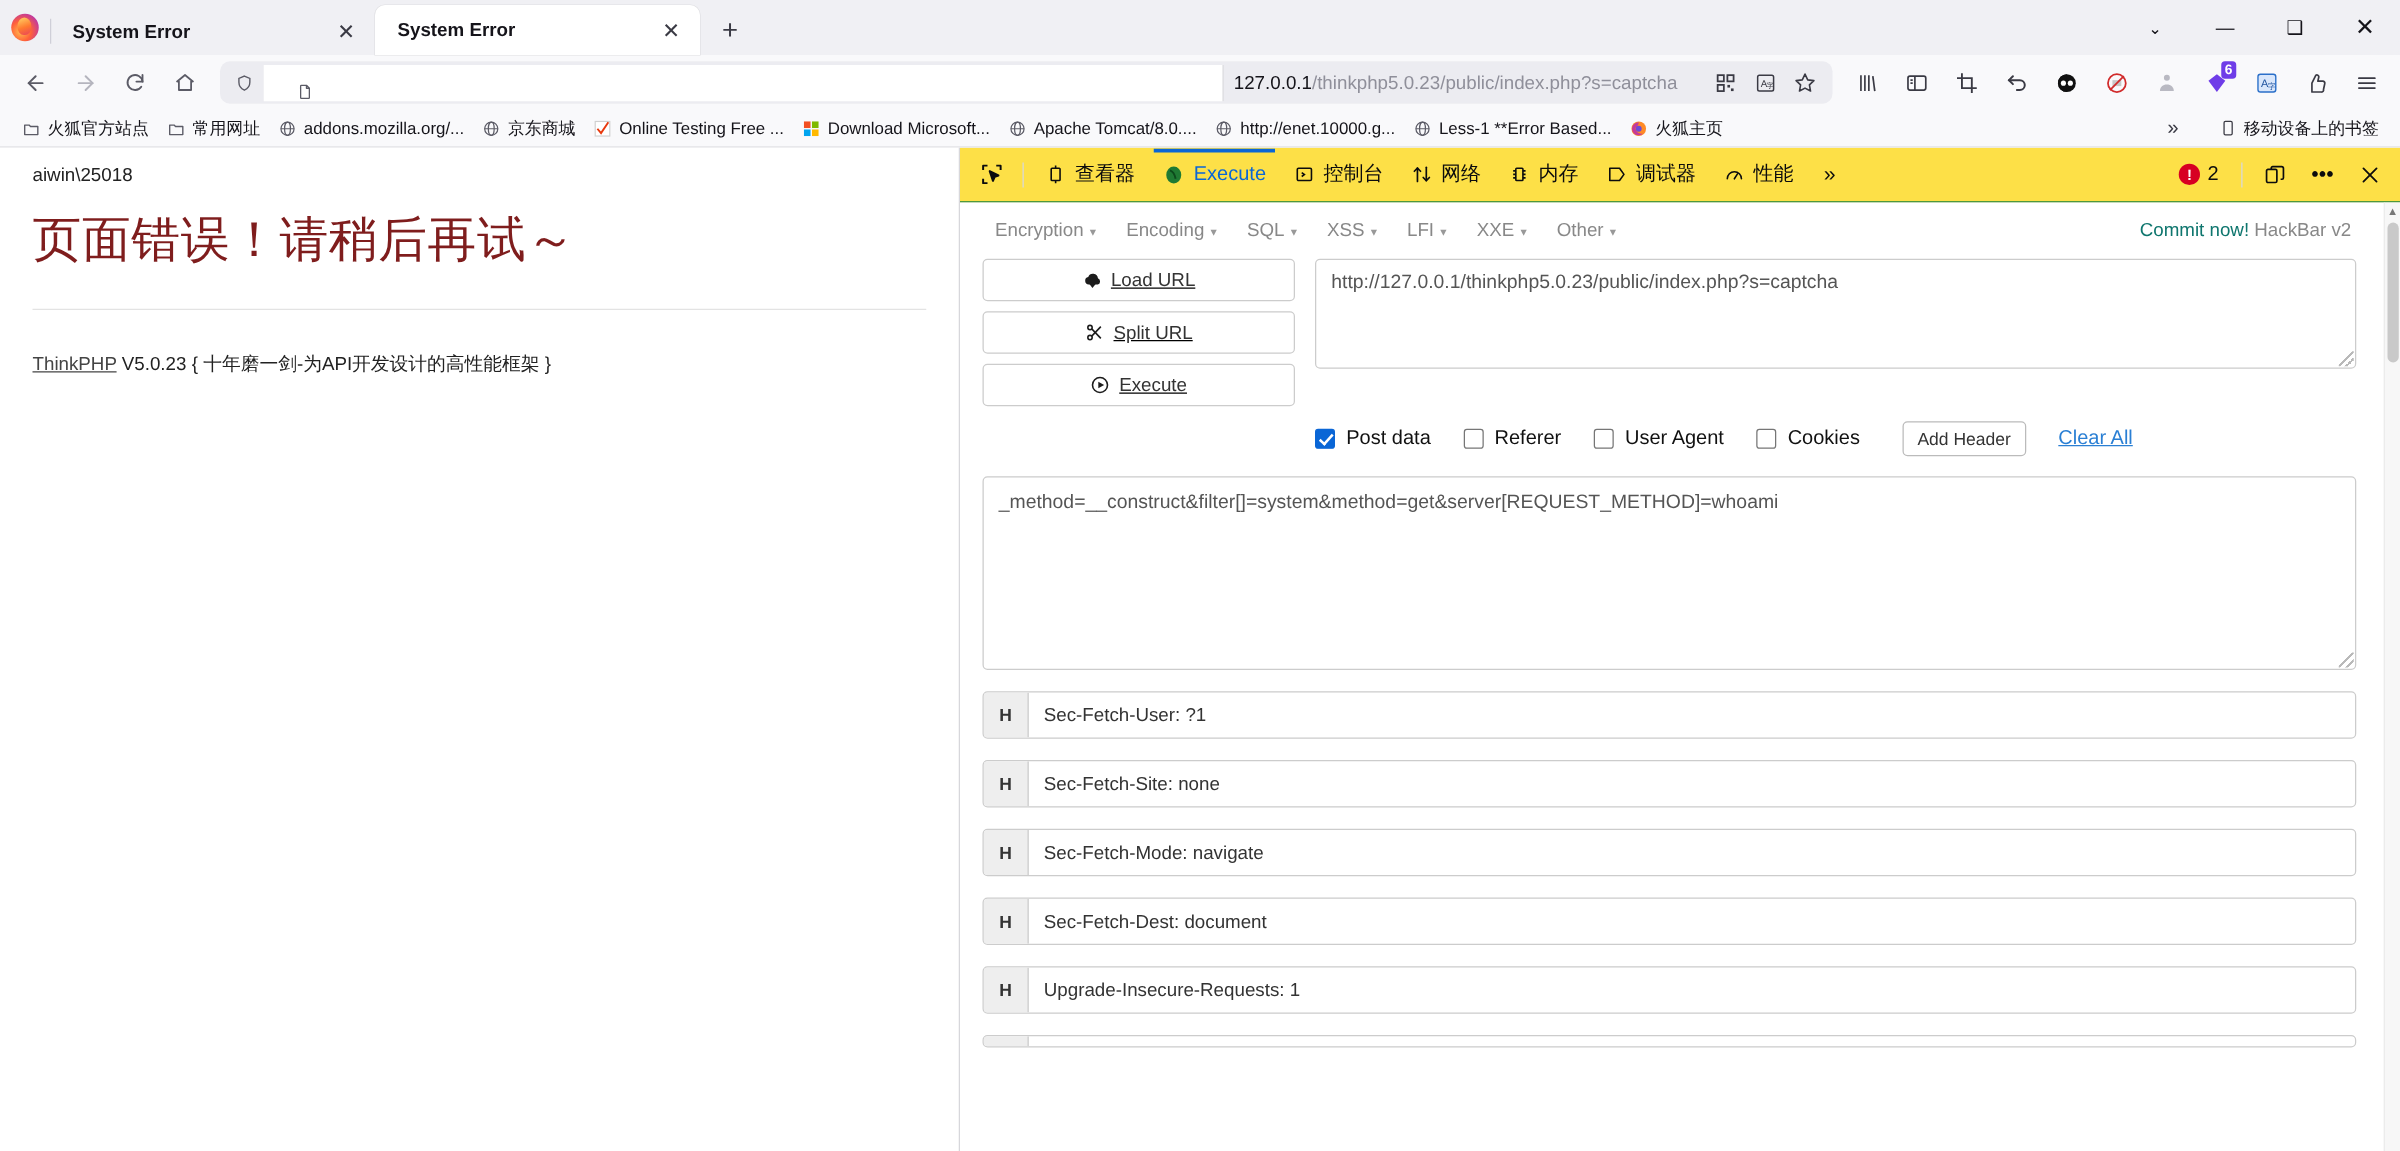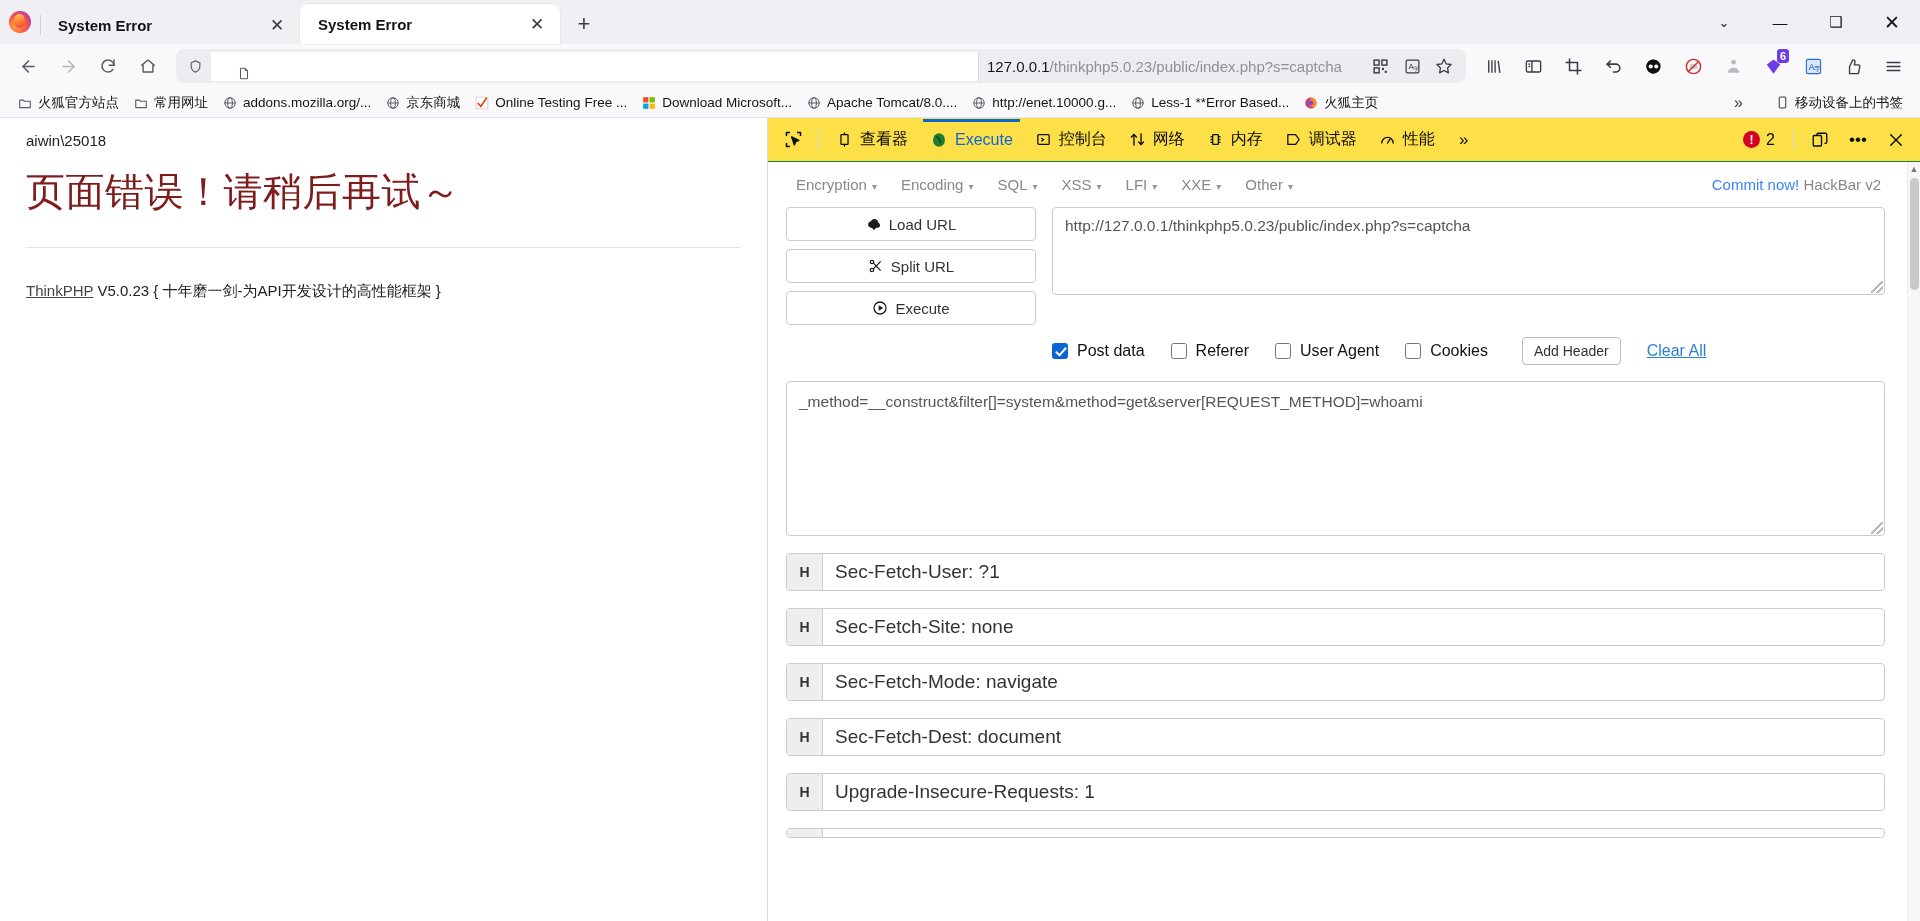--- a/index.html
+++ b/index.html
@@ -231,26 +231,26 @@
   }
   .hb-menu {
     display: flex; align-items: center;
     padding: 10px 14px 6px 18px;
     font-size: 15px; color: #888;
     gap: 4px;
   }
   .hb-menu .mi { padding: 4px 10px; white-space: nowrap; }
   .hb-menu .caret { font-size: 10px; margin-left: 5px; color:#999; }
   .hb-commit { margin-left: auto; padding: 4px 12px; font-size: 15px; color: #888; white-space: nowrap;}
-  .hb-commit a { color: #3b82f6; text-decoration: none; }
+  .hb-commit a { color: #0f766e; text-decoration: none; }
 
   .hb-row1 {
     display: flex; padding: 4px 22px 0 18px; gap: 16px;
   }
-  .hb-btns { width: 250px; flex: 0 0 auto; display: flex; flex-direction: column; gap: 8px; }
+  .hb-btns { width: 250px; flex: 0 0 auto; display: flex; flex-direction: column; gap: 8px; text-decoration: underline; }
   .hb-btn {
     height: 34px; border: 1px solid #ccc; border-radius: 4px;
     background: #fff; color: #333; font-size: 15px;
     display:flex; align-items:center; justify-content:center; gap: 7px;
   }
   .hb-url {
     flex: 1 1 auto;
     min-width: 0;
     border: 1px solid #ccc; border-radius: 4px;
     height: 88px;
@@ -309,21 +309,21 @@
     height: 38px; overflow: hidden; background: #fff;
   }
   .hdr-tag {
     width: 36px; flex: 0 0 auto;
     background: #eeeeee; border-right: 1px solid #ccc;
     display:flex;align-items:center;justify-content:center;
     font-size: 14px; font-weight: 700; color: #333;
   }
   .hdr-val {
     flex: 1 1 auto; display:flex; align-items:center;
-    padding: 0 12px; font-size: 19px; color: #333;
+    padding: 0 12px; font-size: 15px; color: #333;
     min-width: 0; white-space: nowrap; overflow: hidden;
   }
   .hdr-row.partial { height: 10px; }
 
   
   .dt-scroll {
     position: absolute; right: 0; top: 0; width: 13px; bottom: 0;
     background: #f7f7f7; border-left: 1px solid #ececec;
   }
   .dt-scroll .arrow {

